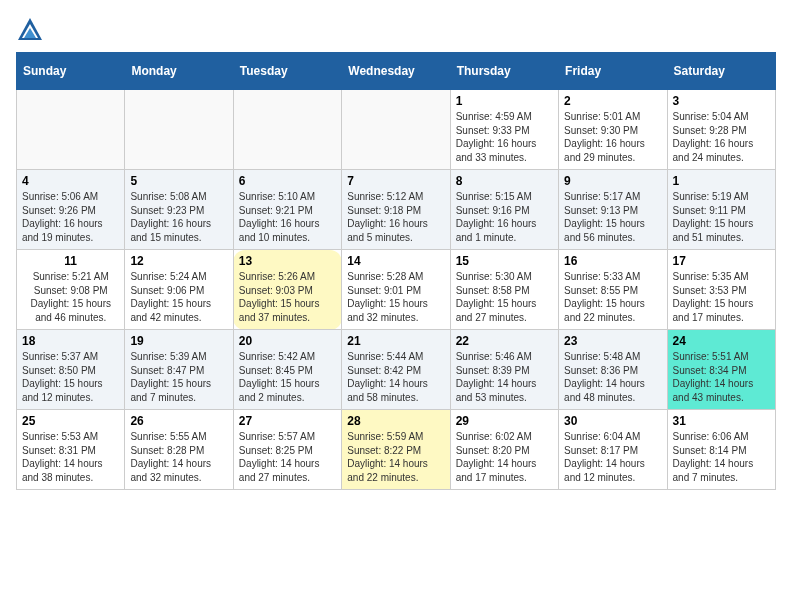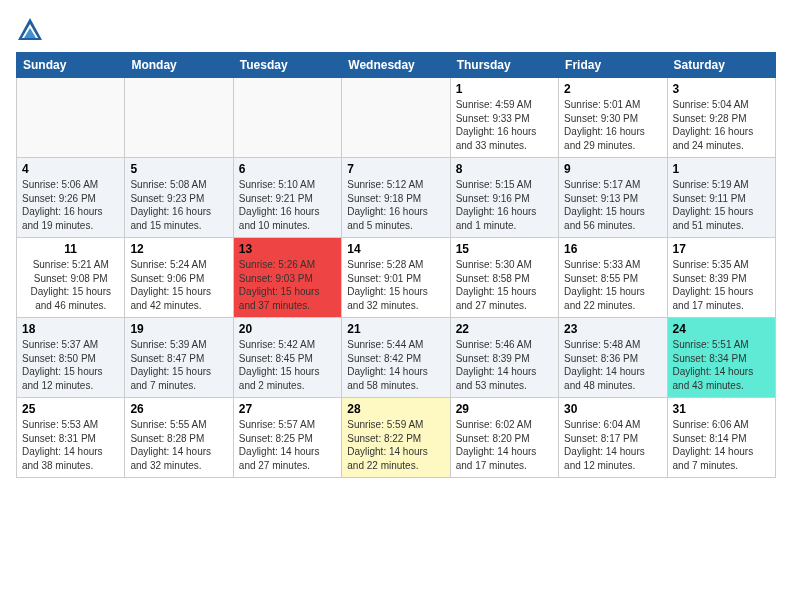--- a/index.html
+++ b/index.html
@@ -47,21 +47,21 @@
     }
     .calendar {
       width: 100%;
       border-collapse: collapse;
       font-size: 11px;
     }
     .calendar th {
       background-color: #2060a0;
       color: #fff;
       text-align: left;
-      padding: 5px 6px;
+      padding: 11px 6px;
       font-size: 12px;
       font-weight: bold;
       border: 1px solid #2060a0;
     }
     .calendar td {
       border: 1px solid #ccc;
       vertical-align: top;
       padding: 4px 5px;
       width: 107px;
       min-height: 80px;
@@ -207,21 +207,21 @@
 Daylight: 15 hours
 and 46 minutes.</div>
         </td>
         <td style="background: rgb(255, 255, 255); margin-left: 43px;">
           <span class="day-number">12</span>
           <div class="day-info">Sunrise: 5:24 AM
 Sunset: 9:06 PM
 Daylight: 15 hours
 and 42 minutes.</div>
         </td>
-        <td style="background: #ef4444;">
+        <td style="background: #fef9c3; border-radius: 12px;">
           <span class="day-number">13</span>
           <div class="day-info">Sunrise: 5:26 AM
 Sunset: 9:03 PM
 Daylight: 15 hours
 and 37 minutes.</div>
         </td>
         <td style="background: rgb(255, 255, 255);">
           <span class="day-number">14</span>
           <div class="day-info">Sunrise: 5:28 AM
 Sunset: 9:01 PM
@@ -238,21 +238,21 @@
         <td style="background: rgb(255, 255, 255);">
           <span class="day-number">16</span>
           <div class="day-info">Sunrise: 5:33 AM
 Sunset: 8:55 PM
 Daylight: 15 hours
 and 22 minutes.</div>
         </td>
         <td style="background: rgb(255, 255, 255);">
           <span class="day-number">17</span>
           <div class="day-info">Sunrise: 5:35 AM
-Sunset: 8:39 PM
+Sunset: 3:53 PM
 Daylight: 15 hours
 and 17 minutes.</div>
         </td>
       </tr>
       <tr>
         <td style="background: rgb(240, 244, 248);">
           <span class="day-number">18</span>
           <div class="day-info">Sunrise: 5:37 AM
 Sunset: 8:50 PM
 Daylight: 15 hours

